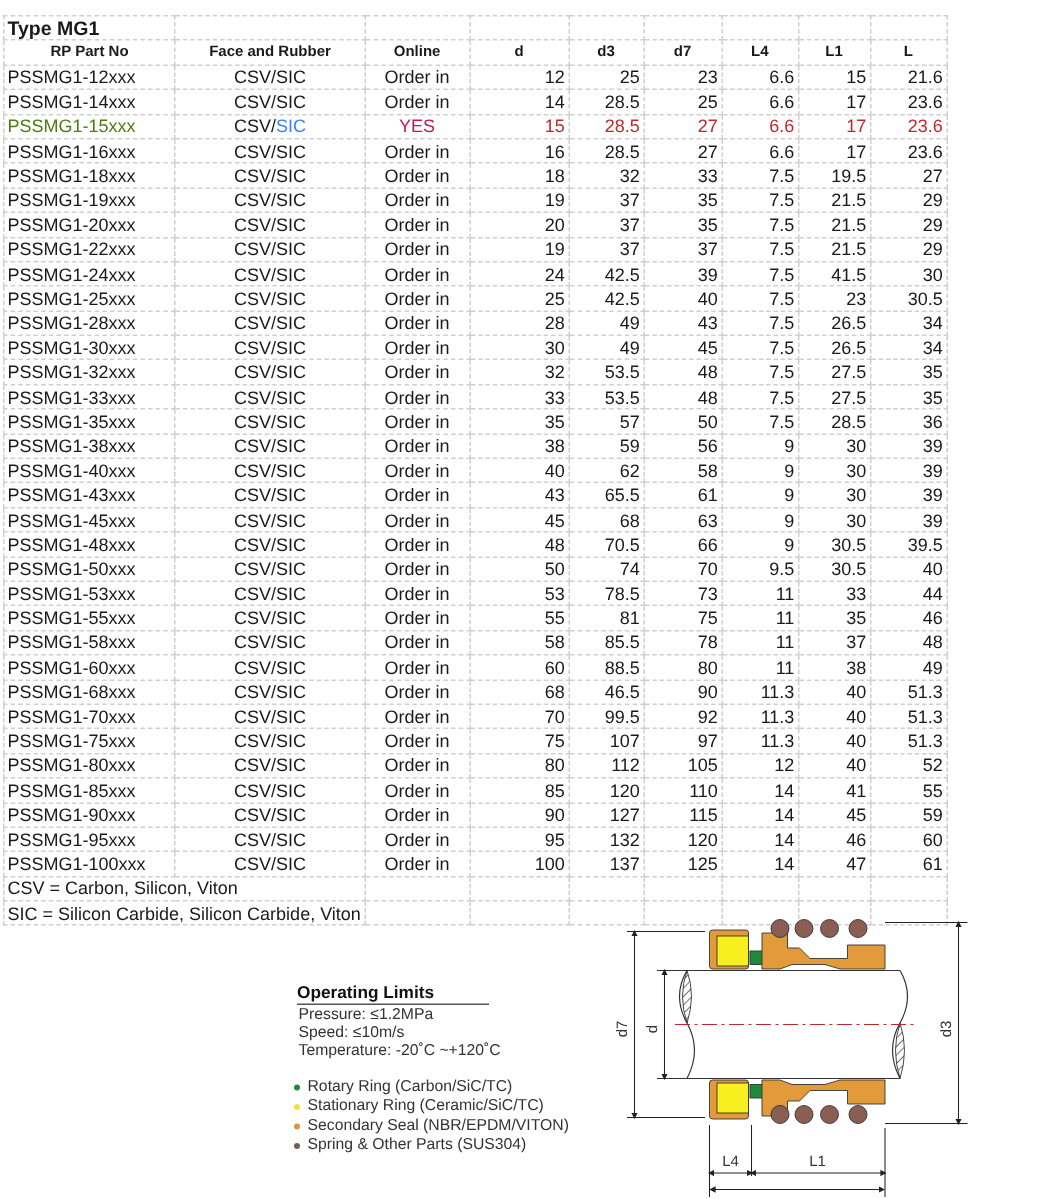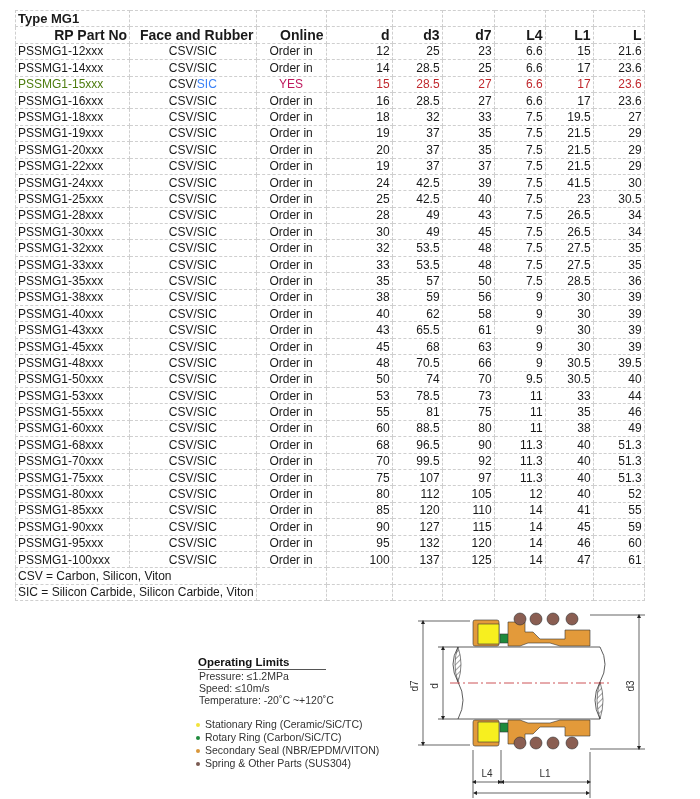--- a/index.html
+++ b/index.html
@@ -1,29 +1,29 @@
 <!DOCTYPE html>
 <html><head>
   <meta charset="utf-8">
   <style>
     html, body { margin: 0; padding: 0; background: #ffffff; }
     body { width: 700px; height: 799px; position: relative; overflow: hidden; font-family: "Liberation Sans", sans-serif; color: #1a1a1a; }
-    #sheet { position: absolute; left: 15px; top: 10px; border-collapse: collapse; table-layout: fixed; font-size: 12px; }
+    #sheet { position: absolute; left: 2px; top: 10px; border-collapse: collapse; table-layout: fixed; font-size: 12px; }
     #sheet td { height: 15.4px; padding: 0 2px; border: 1px dashed #cfcfcf; white-space: nowrap; line-height: 14px; }
     #sheet col.c0 { width: 107px; }
     #sheet col.c1 { width: 118px; }
     #sheet col.c2 { width: 70px; }
     #sheet col.c3 { width: 66px; }
     #sheet col.c4 { width: 50px; }
     #sheet col.c5 { width: 52px; }
     #sheet col.c6 { width: 51px; }
     #sheet col.c7 { width: 48px; }
     #sheet col.c8 { width: 51px; }
     .title { font-weight: bold; font-size: 13px; }
-    .hdr td { font-weight: bold; font-size: 14px; text-align: right; }
+    .hdr td { font-weight: bold; font-size: 10px; text-align: center; }
     .ctr { text-align: center; }
     .num { text-align: right; }
     .note { font-size: 12px; }
     #limits { position: absolute; left: 198px; top: 656px; width: 240px; font-size: 10.5px; color: #333; }
     #limits .lh { font-weight: bold; font-size: 11.5px; color: #111; border-bottom: 1px solid #555; width: 128px; padding-bottom: 1px; }
     #limits .ln { line-height: 12px; padding-left: 1px; }
     #legend { position: absolute; left: 196px; top: 718px; font-size: 10.5px; color: #333; }
     #legend .li { line-height: 13px; display: flex; align-items: center; }
     #legend .dot { width: 4px; height: 4px; border-radius: 50%; display: inline-block; margin-right: 5px; }
     #diagram { position: absolute; left: 400px; top: 612px; width: 300px; height: 187px; }
@@ -313,36 +313,47 @@
         <td class="ctr">CSV/SIC</td>
         <td class="ctr">Order in</td>
         <td class="num">55</td>
         <td class="num">81</td>
         <td class="num">75</td>
         <td class="num">11</td>
         <td class="num">35</td>
         <td class="num">46</td>
       </tr>
       <tr>
+        <td>PSSMG1-58xxx</td>
+        <td class="ctr">CSV/SIC</td>
+        <td class="ctr">Order in</td>
+        <td class="num">58</td>
+        <td class="num">85.5</td>
+        <td class="num">78</td>
+        <td class="num">11</td>
+        <td class="num">37</td>
+        <td class="num">48</td>
+      </tr>
+      <tr>
         <td>PSSMG1-60xxx</td>
         <td class="ctr">CSV/SIC</td>
         <td class="ctr">Order in</td>
         <td class="num">60</td>
         <td class="num">88.5</td>
         <td class="num">80</td>
         <td class="num">11</td>
         <td class="num">38</td>
         <td class="num">49</td>
       </tr>
       <tr>
         <td>PSSMG1-68xxx</td>
         <td class="ctr">CSV/SIC</td>
         <td class="ctr">Order in</td>
         <td class="num">68</td>
-        <td class="num">96.5</td>
+        <td class="num">46.5</td>
         <td class="num">90</td>
         <td class="num">11.3</td>
         <td class="num">40</td>
         <td class="num">51.3</td>
       </tr>
       <tr>
         <td>PSSMG1-70xxx</td>
         <td class="ctr">CSV/SIC</td>
         <td class="ctr">Order in</td>
         <td class="num">70</td>
@@ -443,26 +454,26 @@
 
 <div id="limits">
   <div class="lh">Operating Limits</div>
   <div class="ln">Pressure:  ≤1.2MPa</div>
   <div class="ln">Speed:  ≤10m/s</div>
   <div class="ln">Temperature: -20˚C ~+120˚C</div>
 </div>
 
 <div id="legend">
   <div class="li">
+      <span class="dot" style="background: rgb(30, 138, 60);"></span>
+      <span>Rotary  Ring (Carbon/SiC/TC)</span>
+    </div>
+  <div class="li">
       <span class="dot" style="background: rgb(242, 227, 58);"></span>
       <span>Stationary  Ring (Ceramic/SiC/TC)</span>
-    </div>
-  <div class="li">
-      <span class="dot" style="background: rgb(30, 138, 60);"></span>
-      <span>Rotary  Ring (Carbon/SiC/TC)</span>
     </div>
   <div class="li">
       <span class="dot" style="background: rgb(217, 150, 58);"></span>
       <span>Secondary  Seal (NBR/EPDM/VITON)</span>
     </div>
   <div class="li">
       <span class="dot" style="background: rgb(122, 90, 82);"></span>
       <span>Spring &amp; Other Parts (SUS304)</span>
     </div>
 </div>

